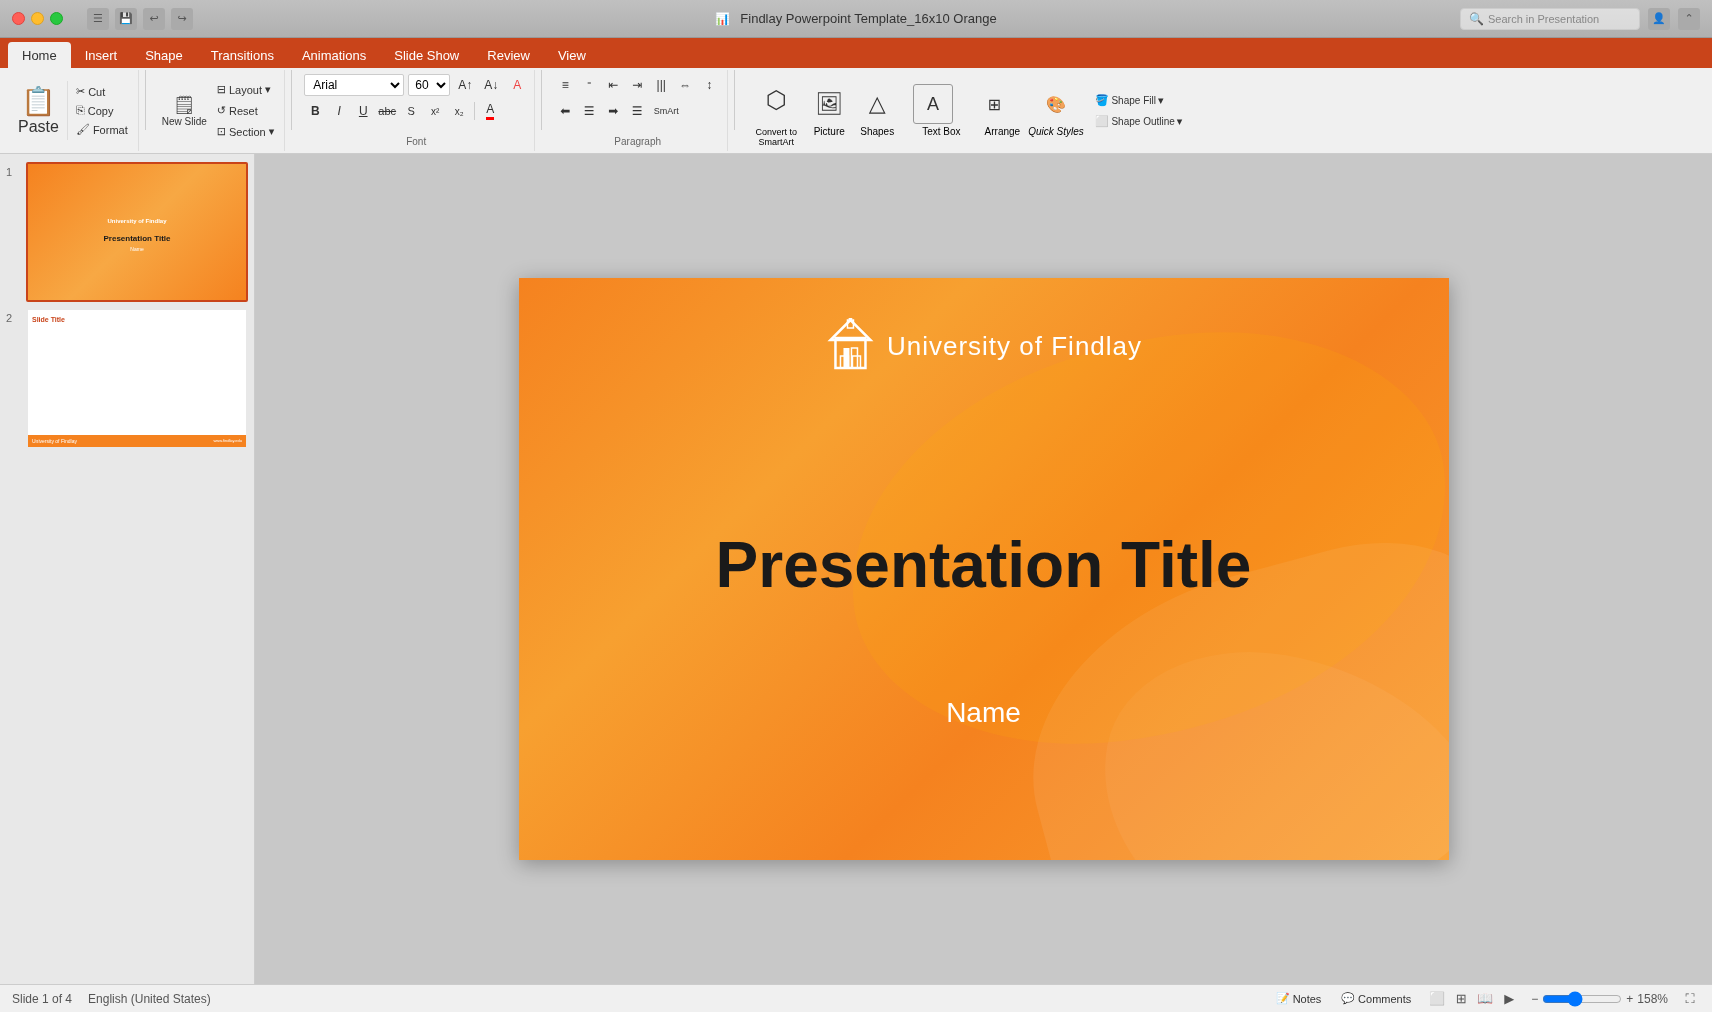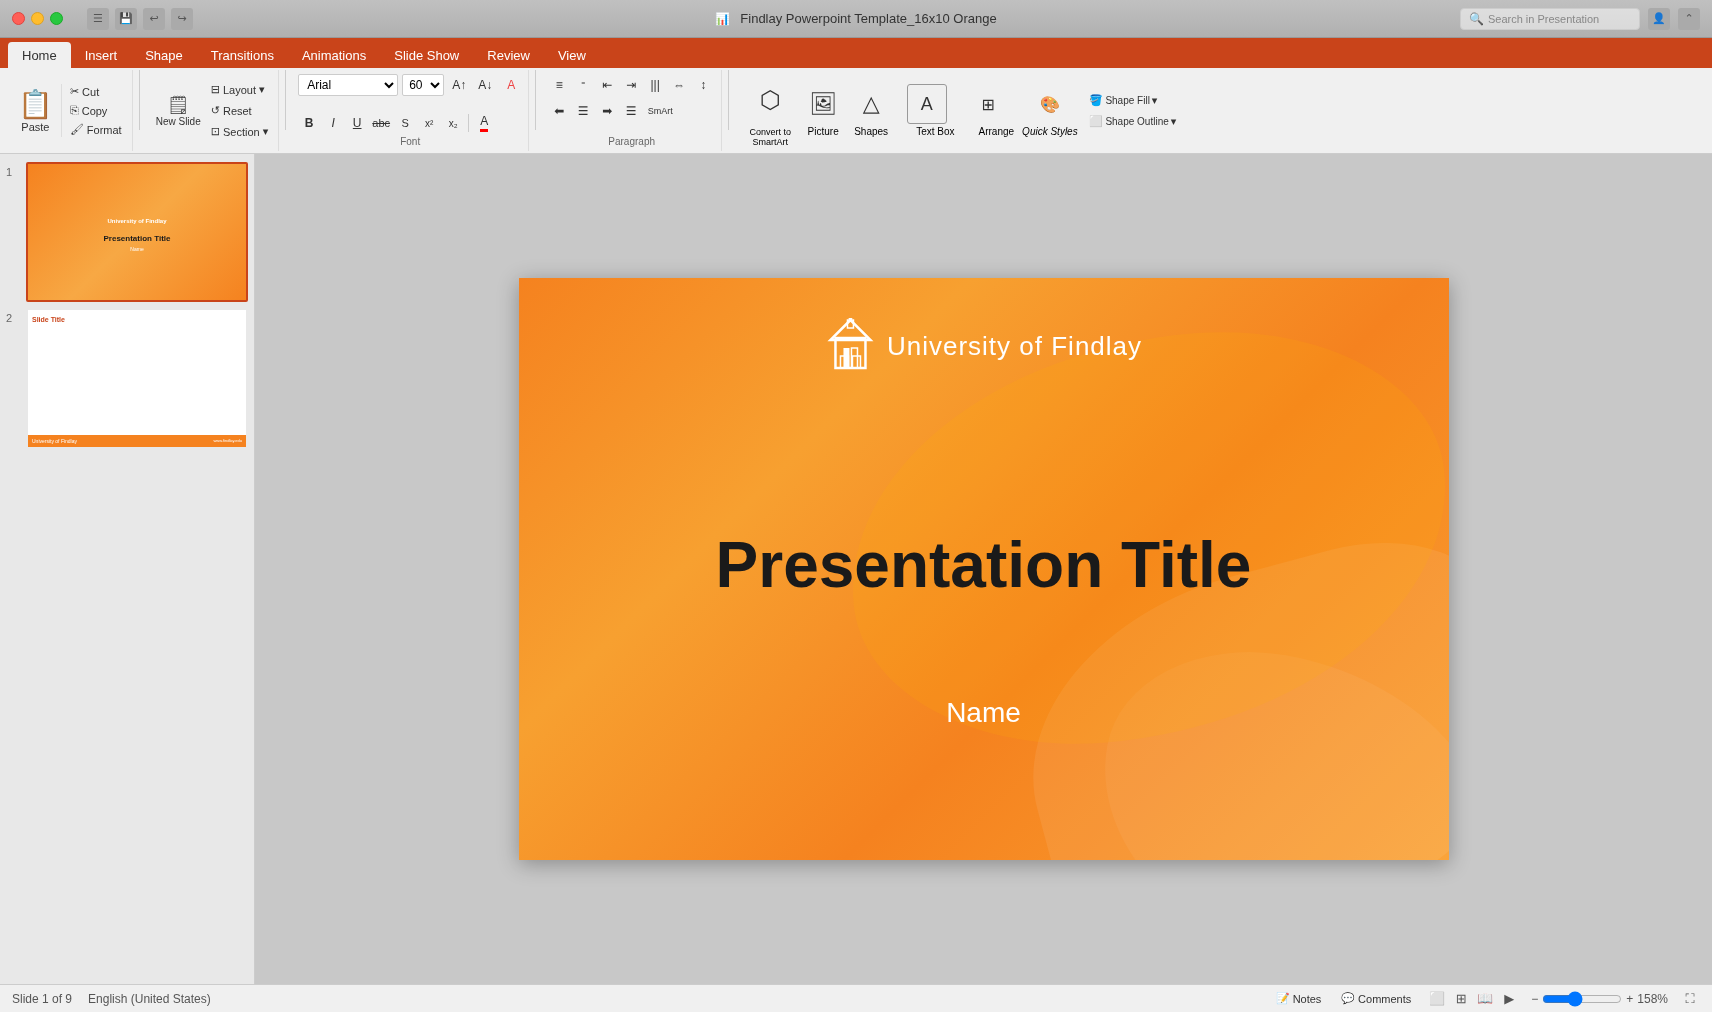--- a/index.html
+++ b/index.html
@@ -118,21 +118,21 @@
     .paste-big {
       display: flex;
       flex-direction: column;
       align-items: center;
       padding: 4px 8px;
       cursor: pointer;
       border-right: 1px solid #ddd;
       margin-right: 4px;
     }
     .paste-icon { font-size: 28px; }
-    .paste-label { font-size: 11px; color: #333; }
+    .paste-label { font-size: 16px; color: #333; }
     .paste-small-btns { display: flex; flex-direction: column; gap: 2px; }
 
     
     .main-area {
       display: flex;
       flex: 1;
       overflow: hidden;
     }
     .slide-panel {
       width: 255px;
@@ -467,21 +467,21 @@
           <span>Section</span>
           <span>▾</span>
         </div>
       </div>
     </div>
   </div>
 
   <div class="divider-v"></div>
 
   <div class="ribbon-group" style="min-width:200px; align-items:flex-start; padding-top:4px;">
-    <div style="display:flex; gap:4px; align-items:center; margin-bottom:16px;">
+    <div style="display:flex; gap:4px; align-items:center; margin-bottom:4px;">
       <select class="font-select">
         <option>Arial</option>
       </select>
       <select class="font-size-select">
         <option>60</option>
       </select>
       <div class="format-btn">
         <span>A↑</span>
       </div>
       <div class="format-btn">
@@ -630,21 +630,21 @@
 
       <div class="slide-title-text">Presentation Title</div>
 
       <div class="slide-name-text">Name</div>
     </div>
   </div>
 
 </div>
 
 <div class="statusbar">
-  <span>Slide 1 of 9</span>
+  <span>Slide 1 of 4</span>
   <span>English (United States)</span>
   <div class="statusbar-right">
     <div class="ribbon-btn-small">
       <span>📝</span>
       <span>Notes</span>
     </div>
     <div class="ribbon-btn-small">
       <span>💬</span>
       <span>Comments</span>
     </div>

